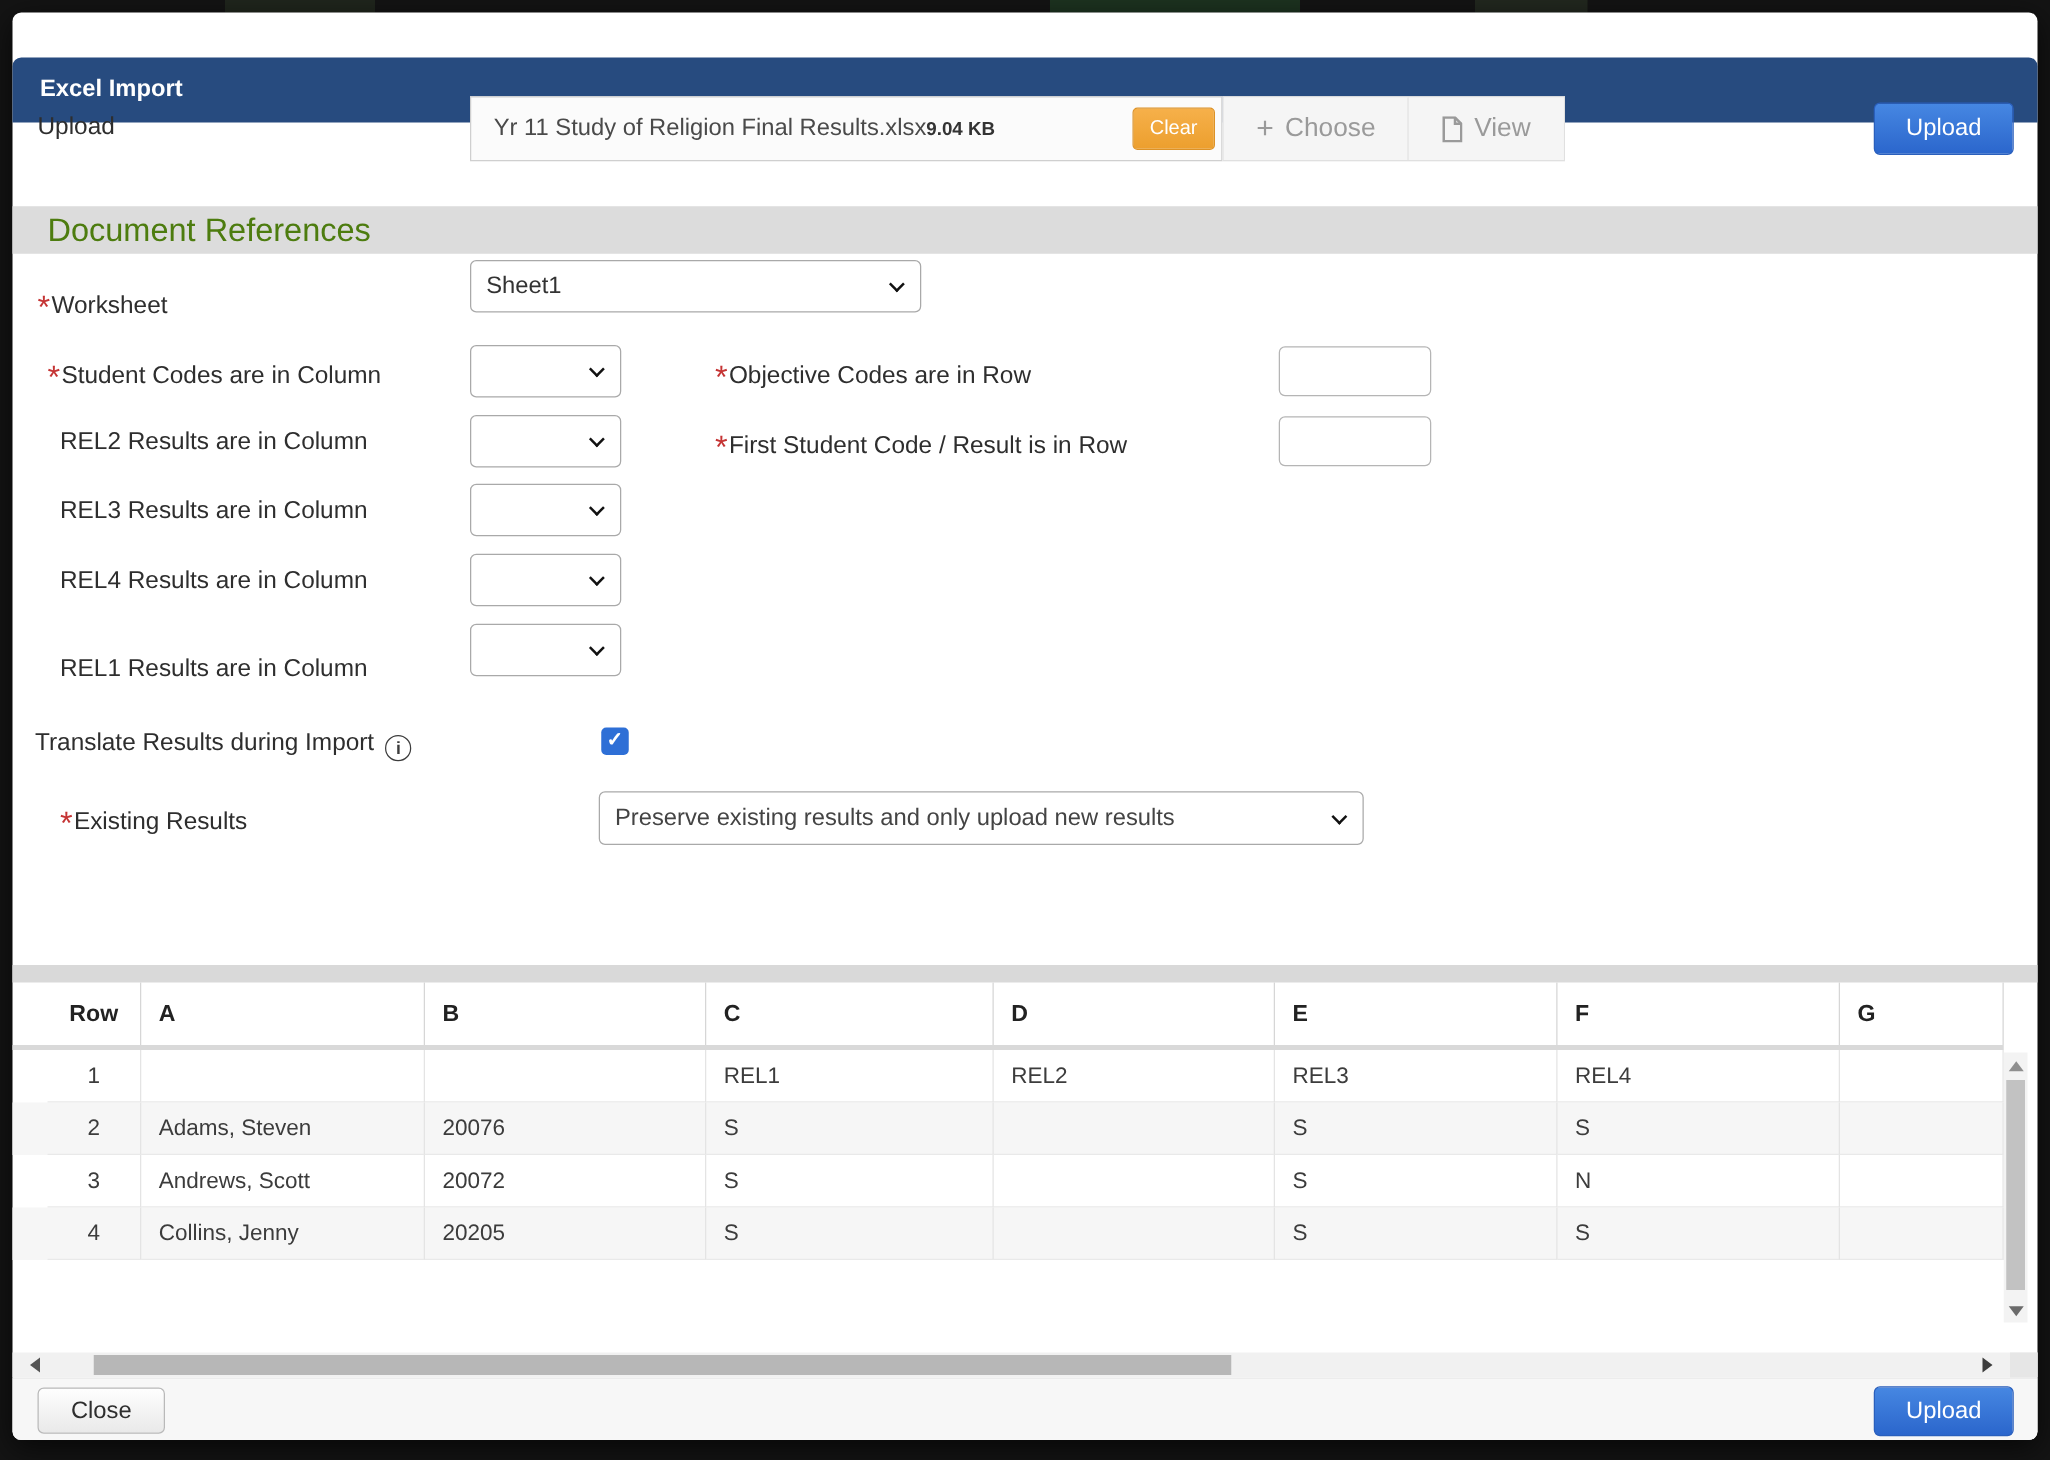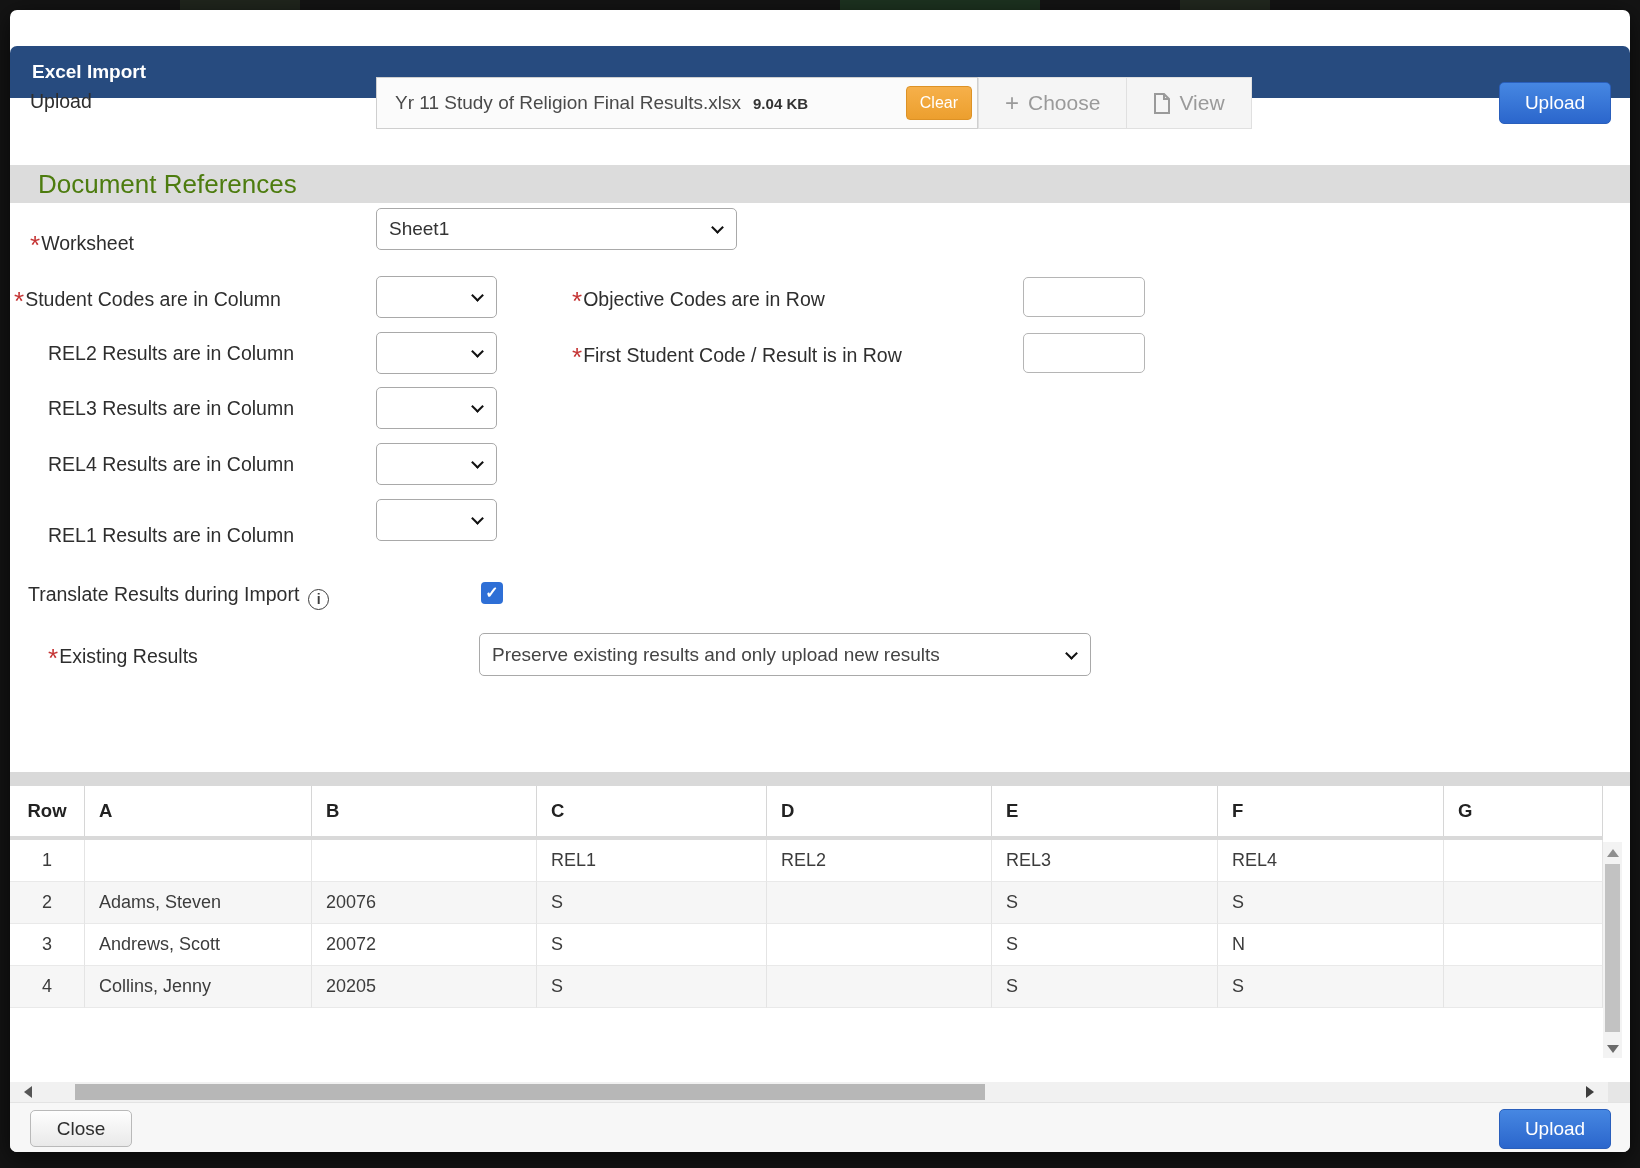--- a/index.html
+++ b/index.html
@@ -9,21 +9,21 @@
 
   
   .dlg-header { position:absolute; left:0; top:0; width:100%; height:52px; background:#274b7f; border-radius:7px 7px 0 0;margin-top:36px; }
   .dlg-title { position:absolute; left:22px; top:0; line-height:52px; color:#ffffff; font-size:19px; font-weight:bold; }
 
   
   .lbl { position:absolute; font-size:19.5px; color:#2e2e2e; white-space:nowrap; }
   .req { color:#c53434; font-size:26px; position:relative; top:4px; margin-right:1px; }
   .file-box { position:absolute; left:366px; top:67px; width:602px; height:52px; background:#fbfbfb; border:1px solid #cfcfcf; }
   .file-name { position:absolute; left:18px; top:0; line-height:50px; font-size:19px; color:#4a4a4a; white-space:nowrap; }
-  .file-size { font-size:15px; font-weight:bold; color:#333; margin-left:12px; }
+  .file-size { font-size:15px; font-weight:bold; color:#333; margin-left:0; }
   .btn-clear { position:absolute; right:5px; top:8px; height:34px; padding:0 13px; background:linear-gradient(#f6b04a,#ec9f2e); border:1px solid #dd9226; border-radius:4px; color:#fff; font-size:16px; font-family:inherit; cursor:pointer; }
   .upload-segs { position:absolute; left:968px; top:67px; height:52px; display:flex; background:#f5f5f5; border:1px solid #e0e0e0; }
   .seg { height:100%; display:flex; align-items:center; padding:0 26px; color:#9a9a9a; font-size:21px; border-right:1px solid #e0e0e0; background:#f5f5f5; border-top:0; border-left:0; border-bottom:0; font-family:inherit; }
   .seg:last-child { border-right:0; }
   .plus-glyph { font-size:24px; margin-right:9px; color:#9a9a9a; }
   .doc-svg { margin-right:9px; }
   .btn-primary { background:linear-gradient(#4687e2,#2b66cc); color:#ffffff; border:1px solid #2a5fbc; border-radius:5px; font-size:19px; font-family:inherit; cursor:pointer; }
   .btn-upload-top { position:absolute; right:19px; top:72px; width:112px; height:42px; }
 
   
@@ -37,21 +37,21 @@
   .txt { position:absolute; width:122px; height:40px; border:1px solid #b5b5b5; border-radius:5px; font-size:19px; font-family:inherit; padding:0 10px; color:#333; outline:none; }
 
   
   .cb { position:absolute; left:471px; top:572px; width:22px; height:22px; background:#2e6fd6; border-radius:4px; cursor:pointer; }
   .cb::after { content:"✓"; position:absolute; left:0; top:0; width:100%; text-align:center; line-height:22px; color:#fff; font-size:16px; font-weight:bold; }
   .info { display:inline-block; width:21px; height:21px; border:1.7px solid #3c3c3c; border-radius:50%; text-align:center; line-height:18px; font-size:14px; font-weight:bold; color:#3c3c3c; margin-left:9px; vertical-align:-3px; cursor:pointer; }
 
   
   .tbl-topstrip { position:absolute; left:0; top:762px; width:100%; height:14px; background:#d9d9d9; }
   .ptable { position:absolute; left:0; top:776px; width:1593px; }
-  .thead-row, .trow { display:grid; grid-template-columns:75px 227px 225px 230px 225px 226px 226px 1fr; }
+  .thead-row, .trow { display:grid; grid-template-columns:75px 227px 225px 230px 225px 226px 226px 1fr;padding-left:28px; }
   .thead-row .cell { line-height:50px; font-weight:bold; color:#222; border-right:1px solid #d6d6d6; font-size:18.5px; }
   .thead-sep { height:4px; background:#d9d9d9; }
   .trow .cell { line-height:41px; color:#3c3c3c; border-right:1px solid #e4e4e4; border-bottom:1px solid #e9e9e9; font-size:18px; }
   .trow.stripe { background:#f6f6f6; }
   .cell { padding-left:14px; white-space:nowrap; overflow:hidden; }
   .cell.rownum { padding-left:0; text-align:center; }
 
   
   .vsb { position:absolute; left:1593px; top:832px; width:19px; height:216px; background:#f3f3f3; }
   .vsb-thumb { position:absolute; left:2px; top:22px; width:15px; height:168px; background:#c2c2c2; cursor:pointer; }
@@ -104,21 +104,21 @@
   <div class="section-bar">
     <span class="section-title">Document References</span>
   </div>
 
   <span class="lbl" style="left:20px;top:210px;line-height:42px;"><span class="req">*</span><span>Worksheet</span></span>
   <div class="sel" style="left:366px;top:198px;width:361px;">
     <div class="val">Sheet1</div>
       <span class="chev"></span>
   </div>
 
-  <span class="lbl" style="left:4px;top:266px;line-height:42px;"><span class="req">*</span><span>Student Codes are in Column</span></span>
+  <span class="lbl" style="left:28px;top:266px;line-height:42px;"><span class="req">*</span><span>Student Codes are in Column</span></span>
   <div class="sel" style="left:366px;top:266px;width:121px;">
       <div class="val"></div>
       <span class="chev"></span>
     </div>
 
   <span class="lbl" style="left:38px;top:322px;line-height:42px;">REL2 Results are in Column</span>
   <div class="sel" style="left:366px;top:322px;width:121px;">
       <div class="val"></div>
       <span class="chev"></span>
     </div>

